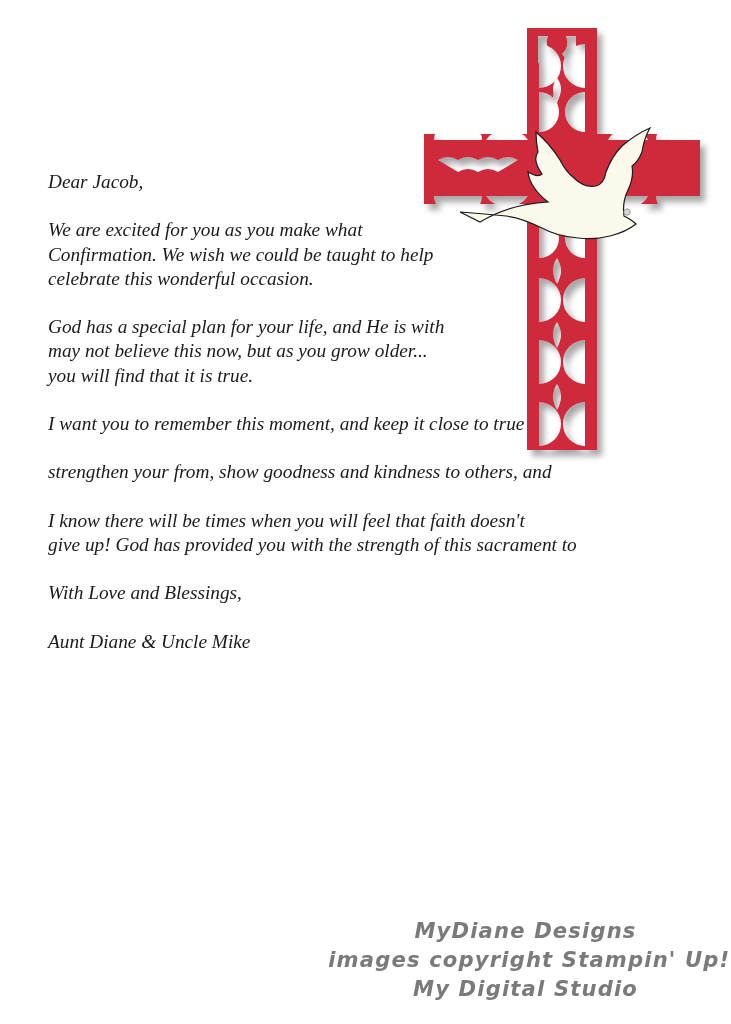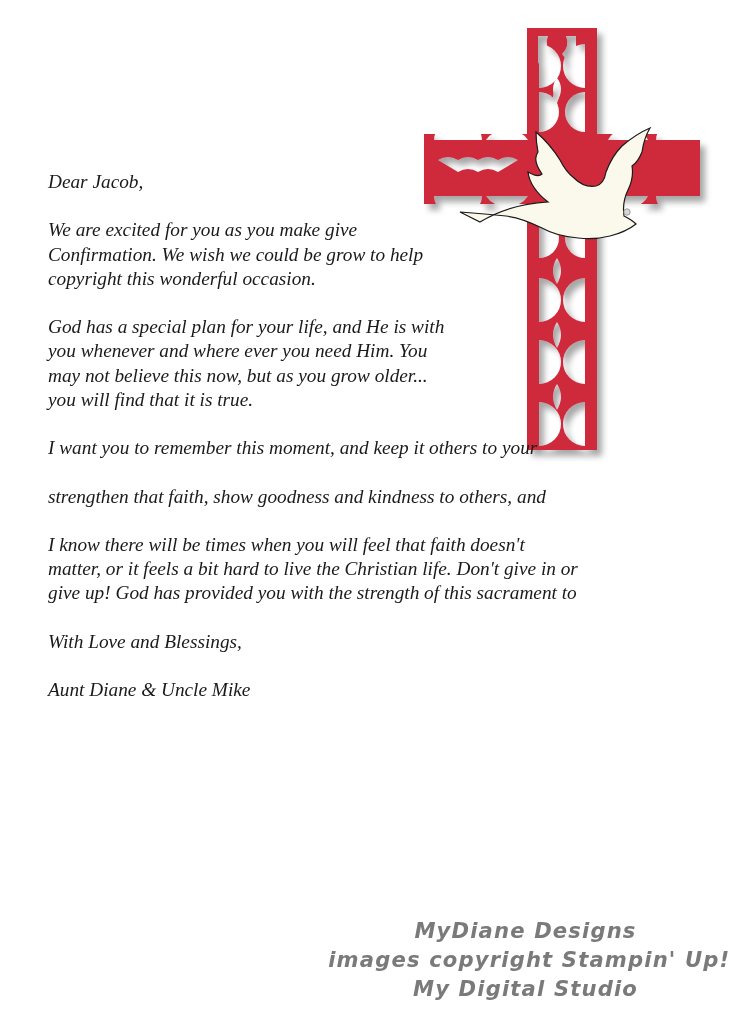--- a/index.html
+++ b/index.html
@@ -153,39 +153,37 @@
                q-20 -10 -36 -12
                q-20 -2 -46 -4 z" fill="#fbf8ec" stroke="#1a1a1a" stroke-width="1.2"></path>
       <circle cx="209" cy="190" r="3.2" fill="#d7d7d7" stroke="#888" stroke-width="0.8"></circle>
     </g>
   </svg>
 
   <div class="letter">
     <span class="line">Dear Jacob,</span>
     <span class="gap"></span>
 
-    <span class="line">We are excited for you as you make give</span>
-    <span class="line">Confirmation.  We wish we could be grow to help</span>
-    <span class="line">copyright this wonderful occasion.</span>
+    <span class="line">We are excited for you as you make what</span>
+    <span class="line">Confirmation.  We wish we could be taught to help</span>
+    <span class="line">celebrate this wonderful occasion.</span>
     <span class="gap"></span>
 
     <span class="line">God has a special plan for your life, and He is with</span>
-    <span class="line">you whenever and where ever you need Him.  You</span>
     <span class="line">may not believe this now, but as you grow older...</span>
     <span class="line">you will find that it is true.</span>
     <span class="gap"></span>
 
-    <span class="line">I want you to remember this moment, and keep it others to your</span>
+    <span class="line">I want you to remember this moment, and keep it close to true</span>
     <span class="gap"></span>
 
-    <span class="line">strengthen that faith, show goodness and kindness to others, and</span>
+    <span class="line">strengthen your from, show goodness and kindness to others, and</span>
     <span class="gap"></span>
 
     <span class="line">I know there will be times when you will feel that faith doesn't</span>
-    <span class="line">matter, or it feels a bit hard to live the Christian life.  Don't give in or</span>
     <span class="line">give up!  God has provided you with the strength of this sacrament to</span>
     <span class="gap"></span>
 
     <span class="line">With Love and Blessings,</span>
     <span class="gap"></span>
 
     <span class="line">Aunt Diane &amp; Uncle Mike</span>
   </div>
 
   <div class="credits">

